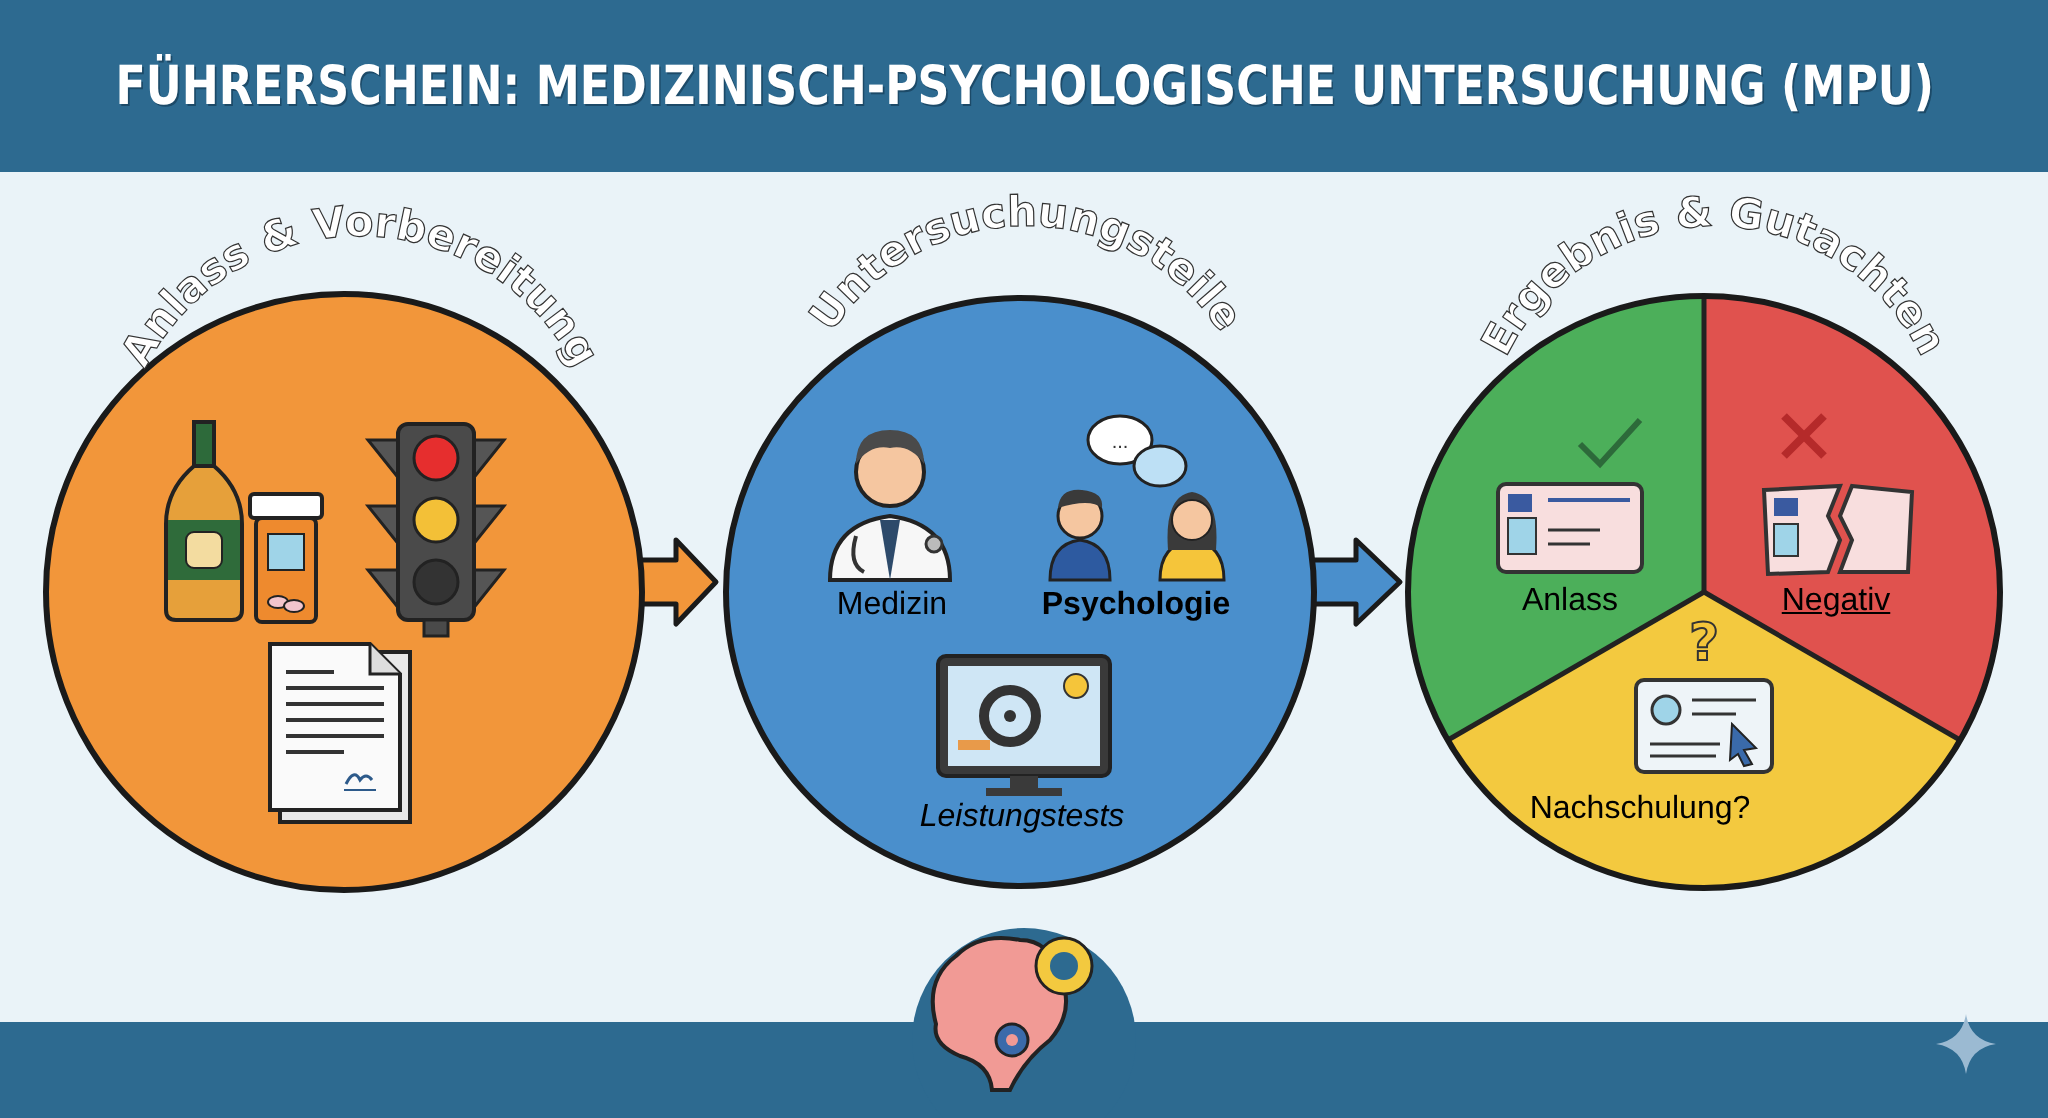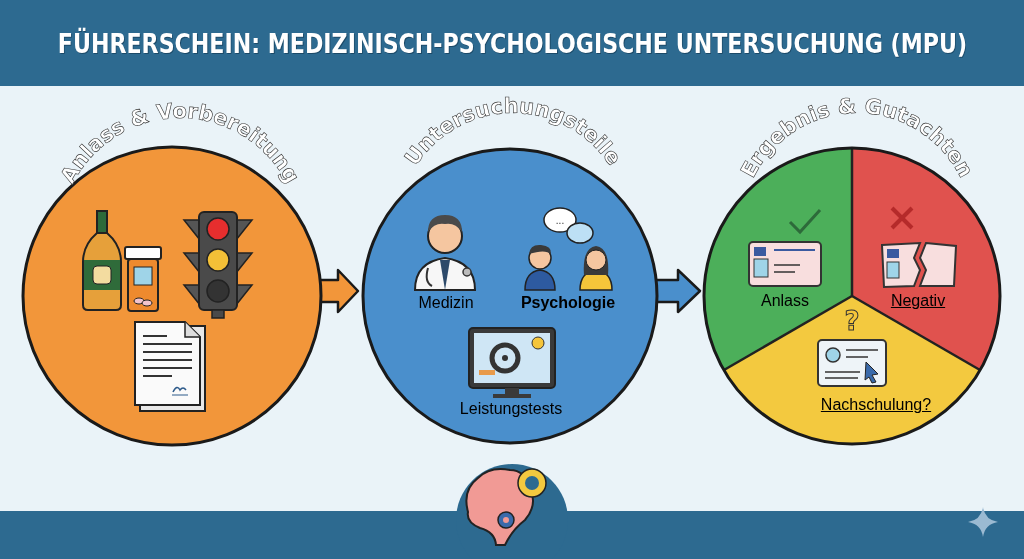--- a/index.html
+++ b/index.html
@@ -173,20 +173,20 @@
     <path d="M 468,512 Q 462,490 478,478 Q 490,466 510,470 Q 525,470 530,488 Q 538,505 525,520 Q 512,530 505,545 L 496,545 Q 495,532 480,528 Q 466,522 468,512 Z" fill="#f19a95" stroke="#222" stroke-width="2"></path>
     <circle cx="532" cy="483" r="14" fill="#f3c93f" stroke="#222" stroke-width="1.5"></circle>
     <circle cx="532" cy="483" r="7" fill="#2d6a90"></circle>
     <circle cx="506" cy="520" r="8" fill="#3a6aaa" stroke="#222" stroke-width="1.5"></circle>
     <circle cx="506" cy="520" r="3" fill="#f19a95"></circle>
   </g>
 </svg>
 
 <div class="label" style="left:446px;top:294px;">Medizin</div>
 <div class="label" style="left:568px;top:294px;font-weight:bold;">Psychologie</div>
-<div class="label" style="left:511px;top:400px;">Leistungstests</div>
+<div class="label" style="left:511px;top:400px;font-style:italic;">Leistungstests</div>
 <div class="label" style="left:785px;top:292px;">Anlass</div>
 <div class="label" style="left:918px;top:292px;text-decoration:underline;">Negativ</div>
-<div class="label" style="left:876px;top:396px;text-decoration:underline;">Nachschulung?</div>
+<div class="label" style="left:820px;top:396px;">Nachschulung?</div>
 
 <svg class="sparkle" width="34" height="34" viewBox="0 0 34 34">
   <path d="M 17,2 Q 19,15 32,17 Q 19,19 17,32 Q 15,19 2,17 Q 15,15 17,2 Z" fill="#9bbad2"></path>
 </svg>
 
 </body></html>

